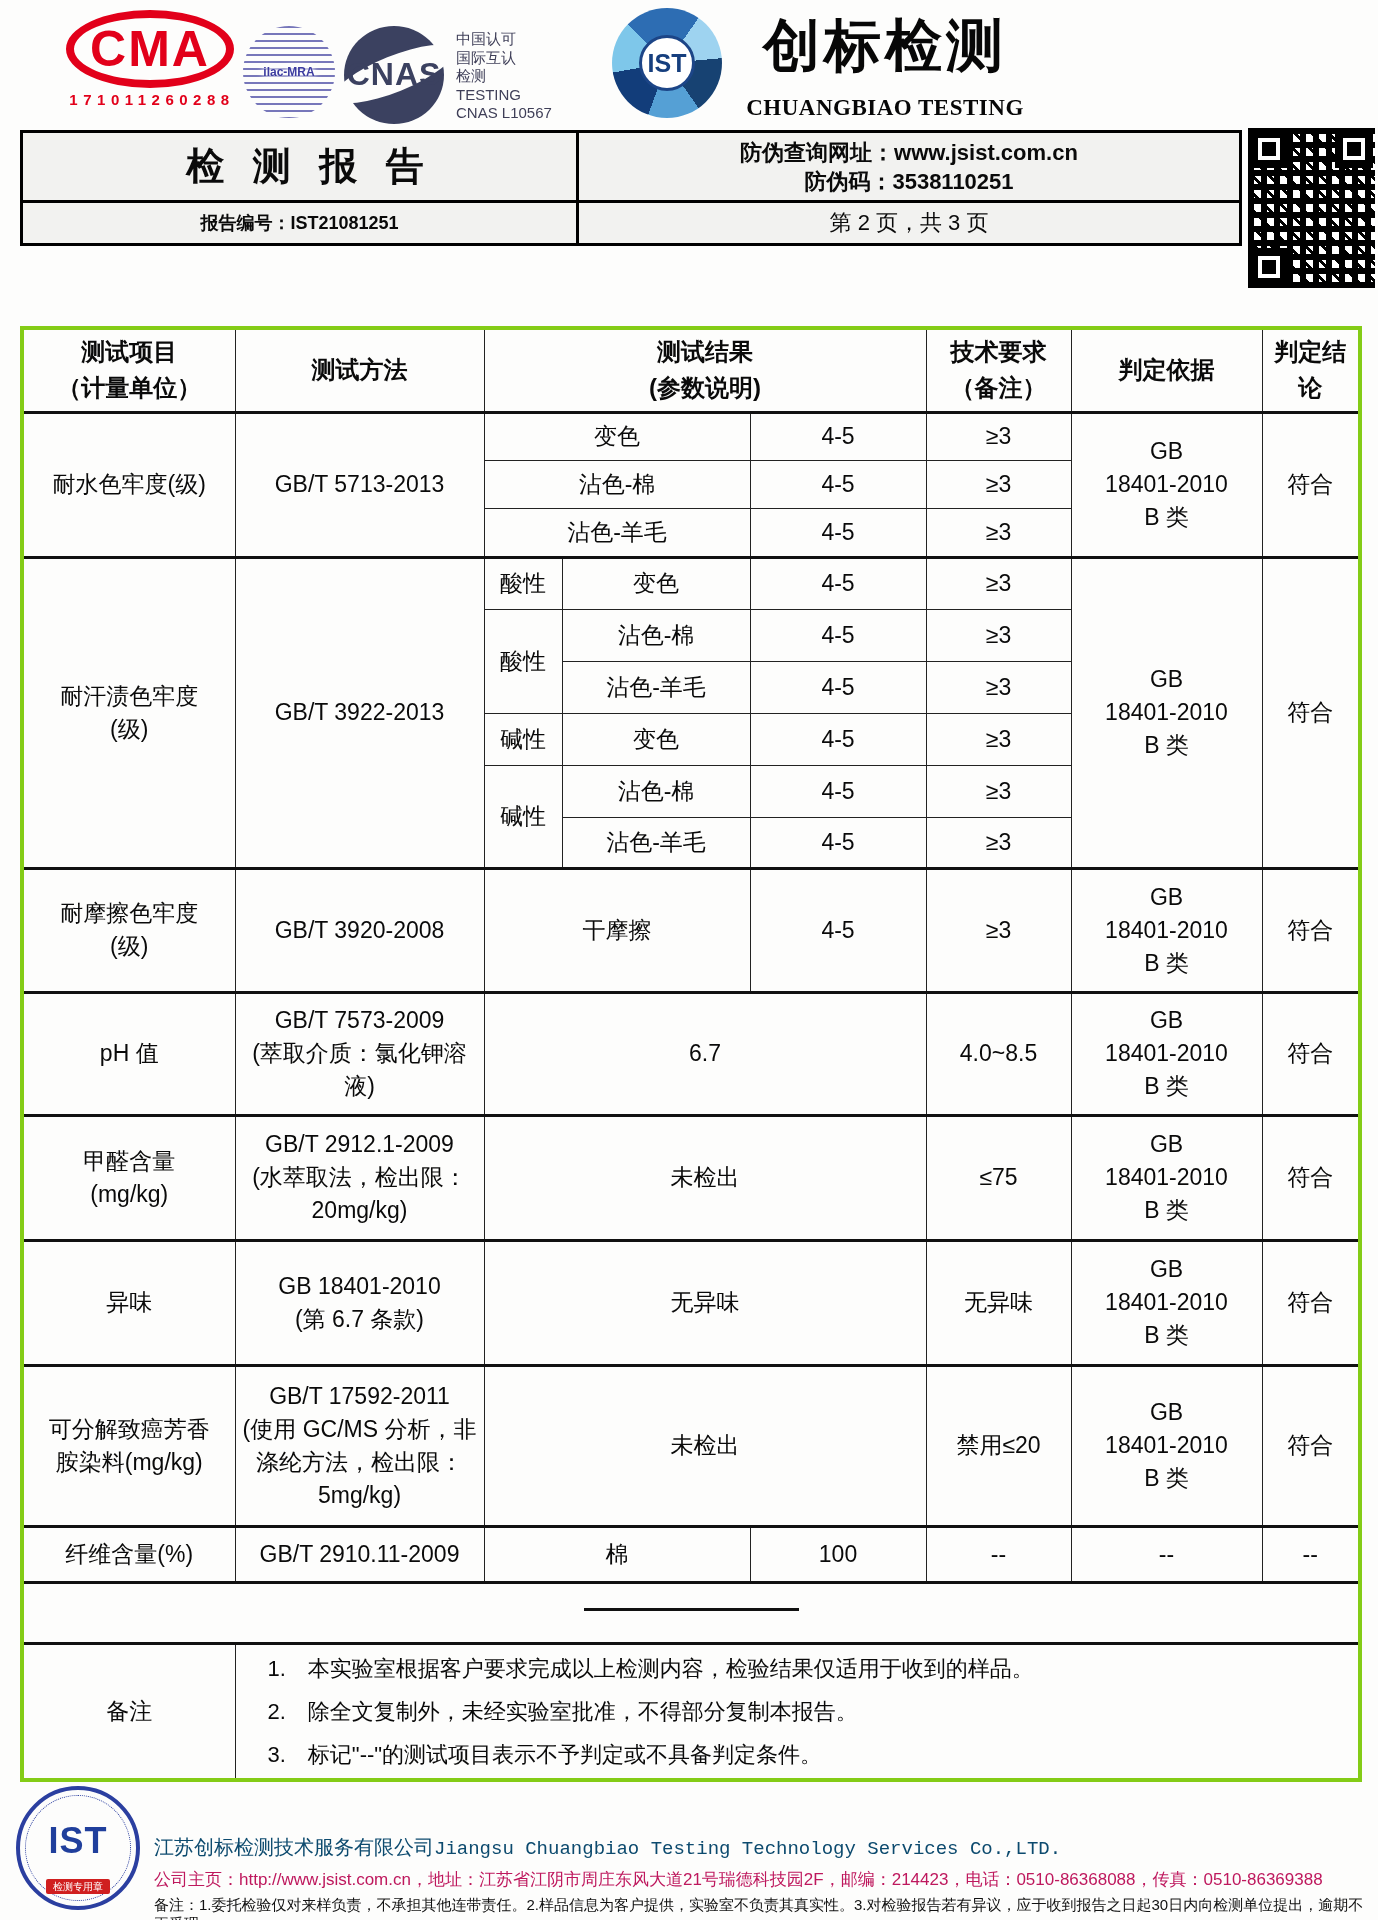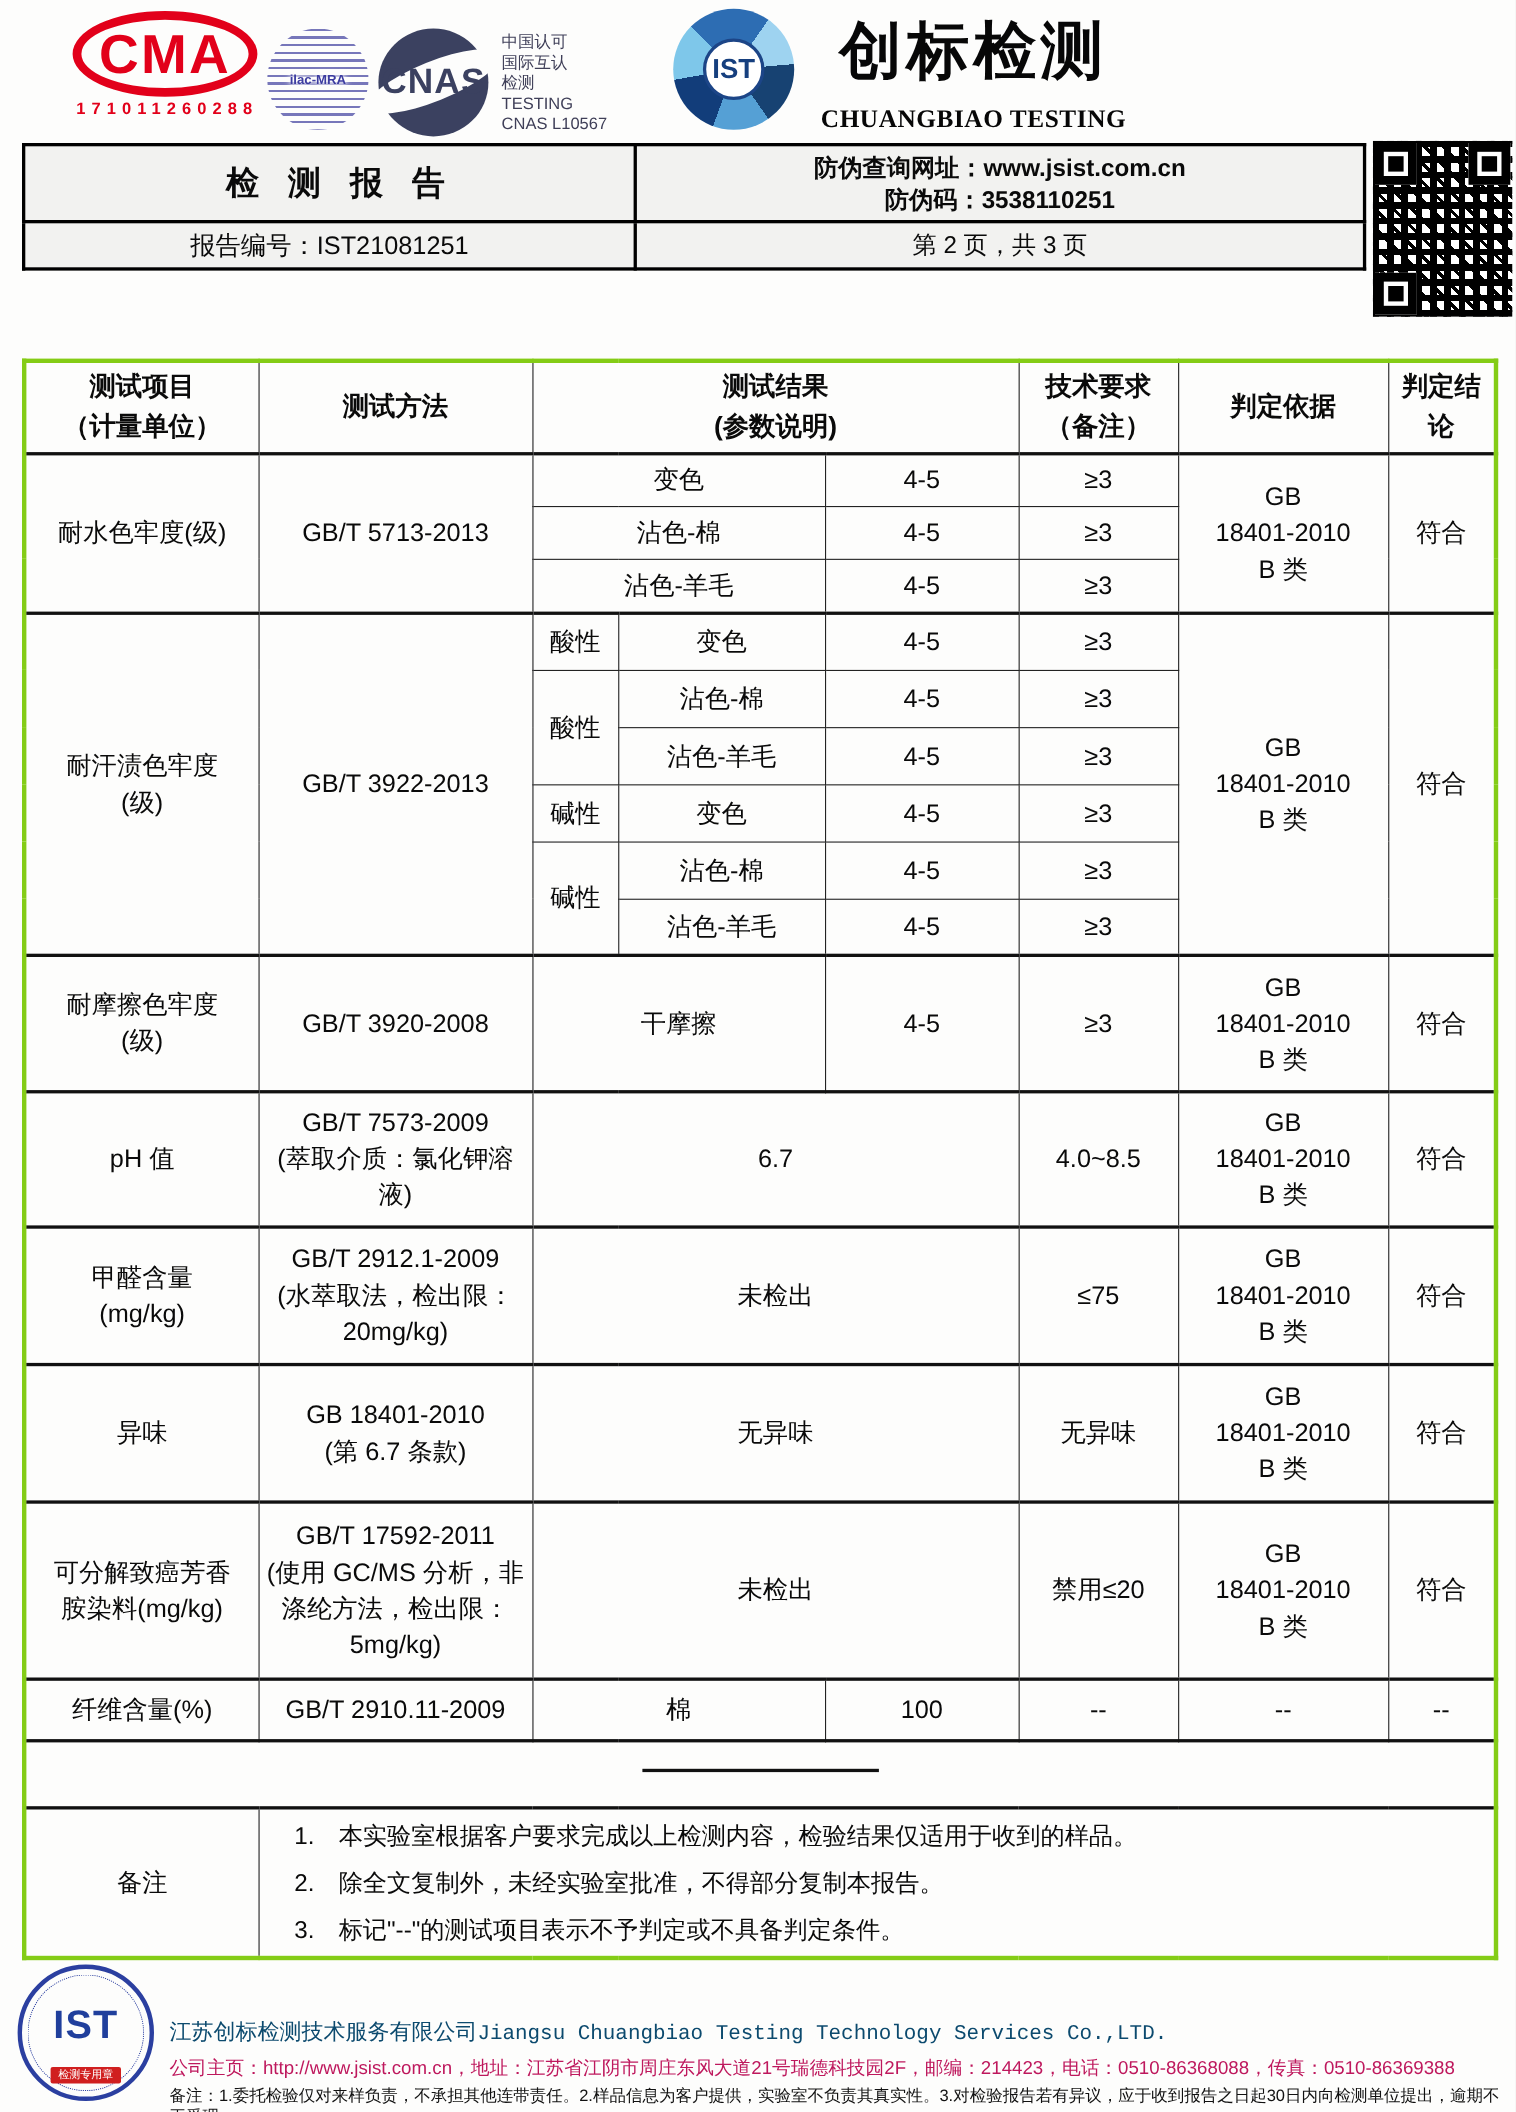--- a/index.html
+++ b/index.html
@@ -44,23 +44,23 @@
   .brand-en { margin-top:10px; font-family:"Liberation Serif","DejaVu Serif",serif;
               font-size:23px; font-weight:700; color:#070707; letter-spacing:.5px; }
 
   
   .rh { position:absolute; left:20px; top:130px; width:1222px; border-collapse:collapse;
         background:#f2f2f0; table-layout:fixed; }
   .rh td { border:3px solid #000; text-align:center; vertical-align:middle; }
   .rh .c1 { width:556px; }
   .rh tr.r1 td { height:70px; }
   .rh tr.r2 td { height:43px; }
-  .rh-title { font-size:30px; font-weight:800; letter-spacing:9px;margin-left:20px; }
+  .rh-title { font-size:38px; font-weight:800; letter-spacing:9px;margin-left:20px; }
   .rh-anti { font-size:22px; font-weight:600; line-height:29px; }
-  .rh-no { font-size:23px; font-weight:400; }
+  .rh-no { font-size:18px; font-weight:700; }
   .rh-page { font-size:22px; font-weight:500; }
 
   
   .qr { position:absolute; left:1248px; top:128px; width:127px; height:160px; background:#fff; overflow:hidden; }
   .qr-noise { position:absolute; inset:0;
     background:
       repeating-linear-gradient(90deg,#000 0 6px,transparent 6px 13px),
       repeating-linear-gradient(0deg,#000 0 6px,transparent 6px 14px),
       repeating-linear-gradient(45deg,transparent 0 9px,#000 9px 12px);
     background-color:#fff; }

